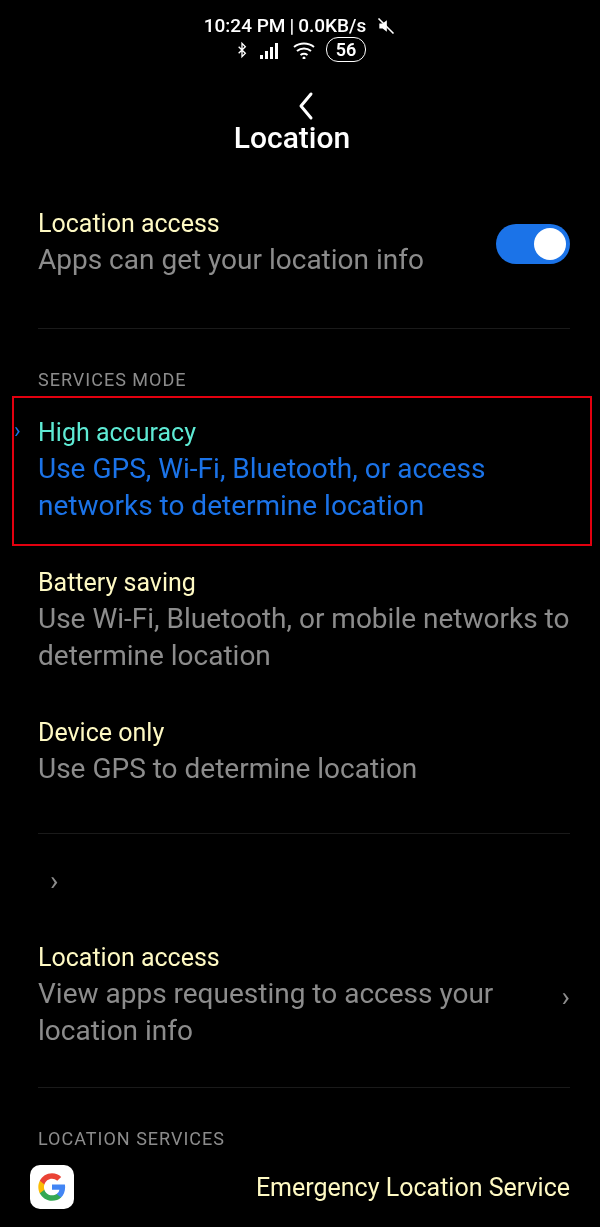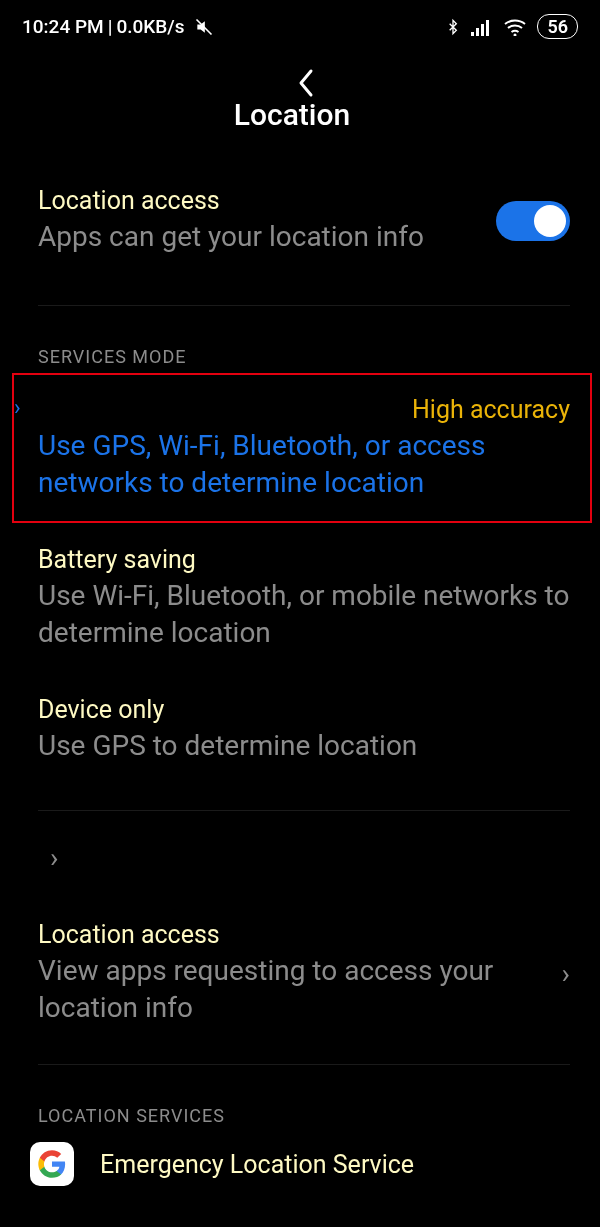--- a/index.html
+++ b/index.html
@@ -12,20 +12,21 @@
     overflow: hidden;
     position: relative;
   }
   .status-bar {
     display: flex;
     justify-content: space-between;
     align-items: center;
     padding: 14px 22px 8px 22px;
     font-size: 19px;
     font-weight: 500;
+    flex-direction: column;
   }
   .status-left { display: flex; align-items: center; gap: 4px; }
   .status-right { display: flex; align-items: center; gap: 10px; }
   .battery-pill {
     border: 1.5px solid #fff;
     border-radius: 12px;
     padding: 1px 9px;
     font-size: 18px;
     font-weight: 600;
   }
@@ -61,40 +62,40 @@
   .toggle .knob {
     position: absolute; right: 4px; top: 4px;
     width: 32px; height: 32px; border-radius: 50%;
     background: #fff;
   }
   .divider { height: 1px; background: #1a1a1a; margin: 18px 30px 0 38px; }
   .section-label {
     color: #8c8c8c; font-size: 18px; letter-spacing: 1px;
     padding: 40px 38px 6px 38px;
   }
-  .selected .row-title { color: #eab308; text-align: right; }
+  .selected .row-title { color: #5eead4; }
   .selected .row-sub   { color: #1b73e8; }
   .selected-indicator {
     position: absolute; left: 14px; color: #1b73e8; font-size: 22px;
   }
   .highlight-box {
     position: absolute;
     left: 12px; right: 8px;
     border: 2.5px solid #e3000f;
     pointer-events: none;
   }
   .chevron { color: #8c8c8c; font-size: 28px; padding-left: 12px; }
   .g-icon {
     width: 44px; height: 44px; border-radius: 10px; background: #fff;
     display: flex; align-items: center; justify-content: center;
     margin-right: 26px; flex-shrink: 0;
   }
   .row-mode { padding: 22px 30px 22px 38px; position: relative; }
   .row-nav { padding: 30px 30px 30px 38px; display:flex; align-items:center; }
-  .row-els { padding: 10px 30px 0 30px; display:flex; align-items:center; }
+  .row-els { padding: 10px 30px 0 30px; display:flex; align-items:center;justify-content:space-between; }
   svg { display: block; }
 </style>
 </head>
 <body>
 
 <div class="status-bar">
   <div class="status-left">
     <span>10:24 PM</span>
     <span> | </span>
     <span>0.0KB/s</span>

